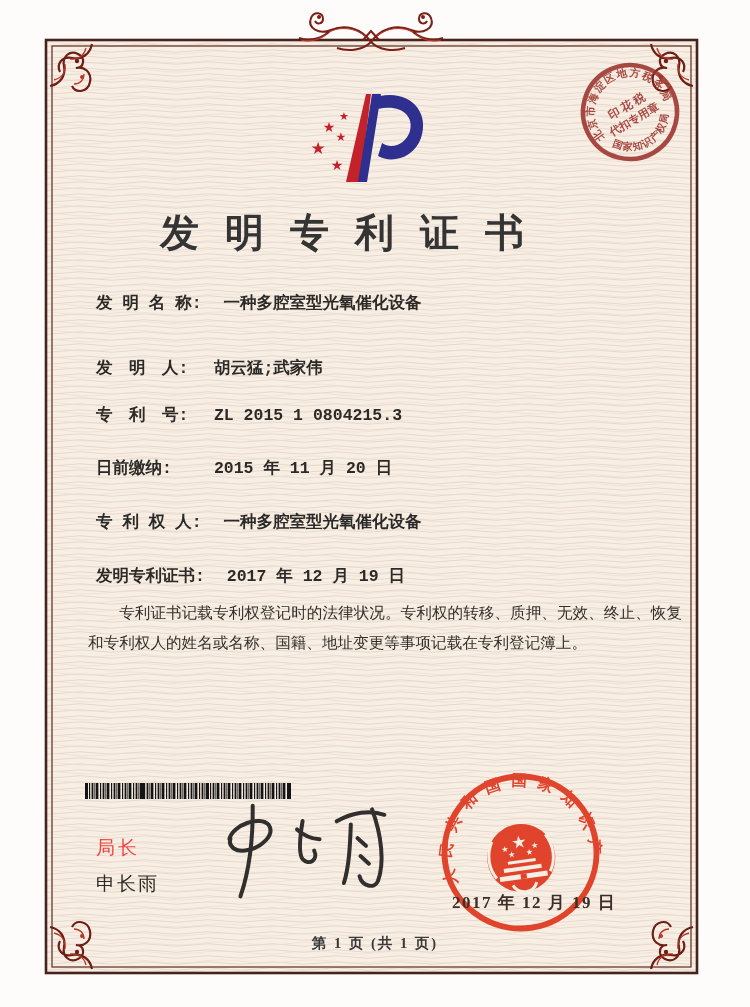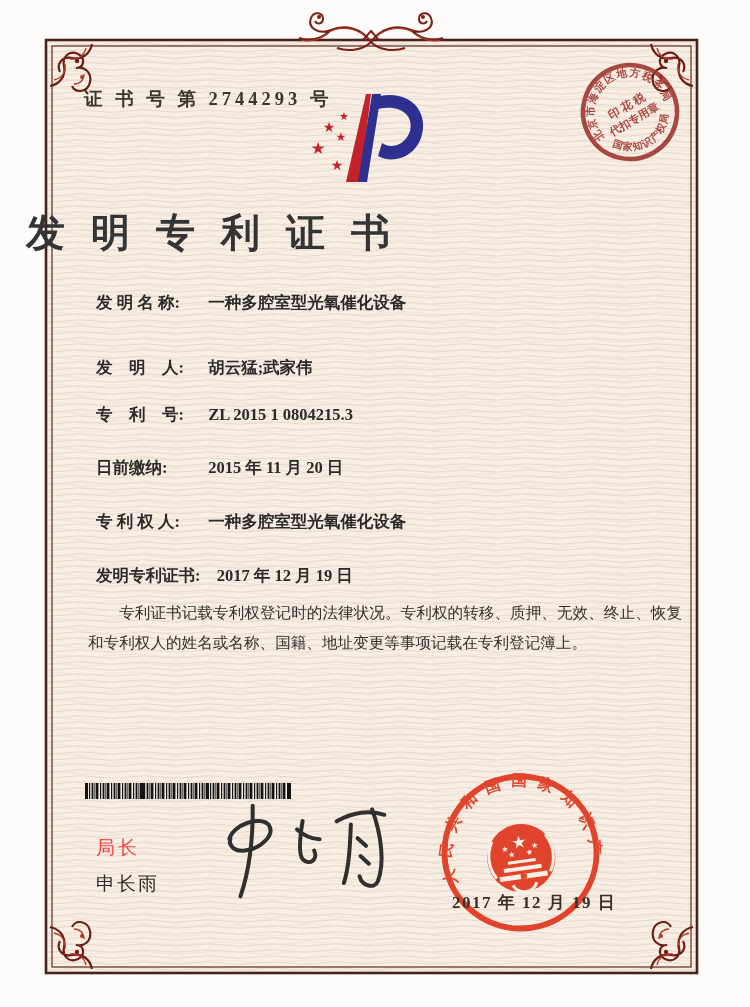--- a/index.html
+++ b/index.html
@@ -10,25 +10,25 @@
     color:#2c2a28;
   }
   .deco{position:absolute;left:0;top:0;z-index:0;}
   .layer{position:absolute;z-index:3;}
   .cert-no{
     left:84px;top:86px;font-size:18.5px;font-weight:600;letter-spacing:4px;color:#3a362f;
   }
   .logo{position:absolute;left:300px;top:82px;z-index:2;}
   .tax-stamp{position:absolute;left:556px;top:38px;z-index:2;opacity:.88;}
   .title{
-    position:absolute;left:0;top:206px;width:684px;margin:0;text-align:left;
+    position:absolute;left:0;top:206px;width:684px;margin:0;text-align:center;
     font-size:39px;font-weight:700;letter-spacing:26px;text-indent:26px;color:#343434;z-index:3;
   }
   .fields{left:96px;top:292px;width:560px;}
-  .frow{position:absolute;left:0;white-space:nowrap;font-size:16.5px;font-weight:700;color:#2c2a28;}
+  .frow{position:absolute;left:0;white-space:nowrap;font-size:16.5px;font-weight:700;color:#2c2a28;font-family:Liberation Mono, monospace;}
   .r0{top:0px}.r1{top:65px}.r2{top:112px}.r3{top:165px}.r4{top:219px}.r5{top:273px}
   .flabel{display:inline-block;min-width:96px;}
   .fvalue{margin-left:12px;font-weight:700;}
   .body-text{
     left:88px;top:598px;width:594px;font-size:15.6px;line-height:30.4px;
     text-align:justify;color:#33302c;font-weight:500;
   }
   .body-text p{margin:0;text-indent:2em;}
   .barcode{position:absolute;left:85px;top:783px;z-index:3;}
   .sig-title{left:96px;top:835px;font-size:19px;font-weight:400;
@@ -80,21 +80,20 @@
     <use href="#cornerOrn" transform="translate(46,973) scale(1,-1)"></use>
     <use href="#cornerOrn" transform="translate(697,973) scale(-1,-1)"></use>
 
     <g transform="translate(371,40)">
       <use href="#topOrnHalf"></use>
       <use href="#topOrnHalf" transform="scale(-1,1)"></use>
       <path d="M-8,0 L0,-9 L8,0" fill="none" stroke="#7a2016" stroke-width="2"></path>
     </g>
   </svg>
 
-  <div class="layer cert-no">证 书 号 第 2744293 号</div>
 
   <svg class="logo" width="150" height="125" viewBox="0 0 150 125">
     <g fill="#c4222b">
       <text x="44" y="38" font-size="11" text-anchor="middle" font-family="'DejaVu Sans',sans-serif">★</text>
       <text x="29" y="50" font-size="14" text-anchor="middle" font-family="'DejaVu Sans',sans-serif">★</text>
       <text x="41" y="59" font-size="12" text-anchor="middle" font-family="'DejaVu Sans',sans-serif">★</text>
       <text x="18" y="72" font-size="17" text-anchor="middle" font-family="'DejaVu Sans',sans-serif">★</text>
       <text x="37" y="88" font-size="14" text-anchor="middle" font-family="'DejaVu Sans',sans-serif">★</text>
     </g>
     <g>
@@ -210,14 +209,15 @@
         <rect x="-19" y="8.5" width="38" height="4" fill="#f7efe3"></rect>
         <rect x="-24" y="16" width="48" height="5" fill="#f7efe3"></rect>
         <rect x="-3" y="16" width="6" height="5" fill="#e0381f"></rect>
         <path d="M-12,26 A13,13 0 0 0 12,26" fill="none" stroke="#f7efe3" stroke-width="3"></path>
       </g>
     </g>
   </svg>
 
   <div class="layer seal-date">2017 年 12 月 19 日</div>
 
+  <div class="layer footer">第 1 页 (共 1 页)</div>
 
 </div>
 
 </body></html>

